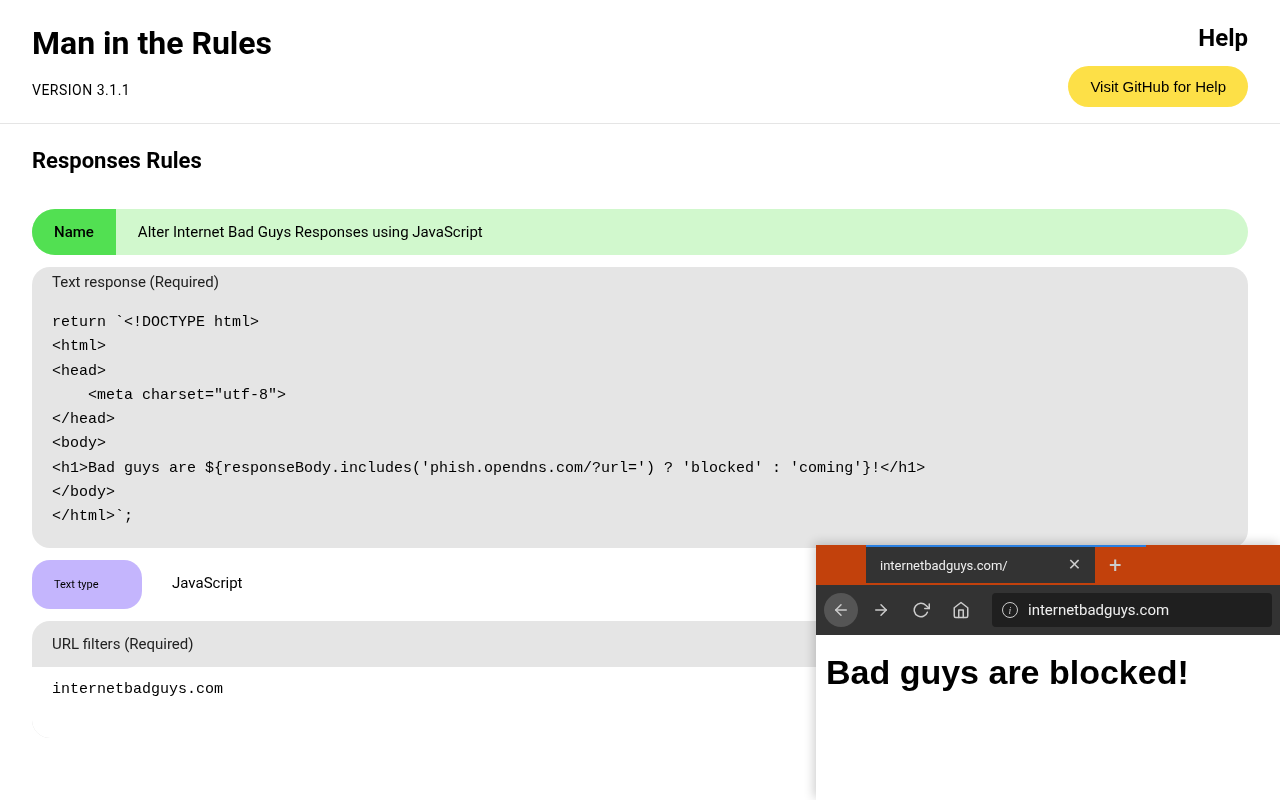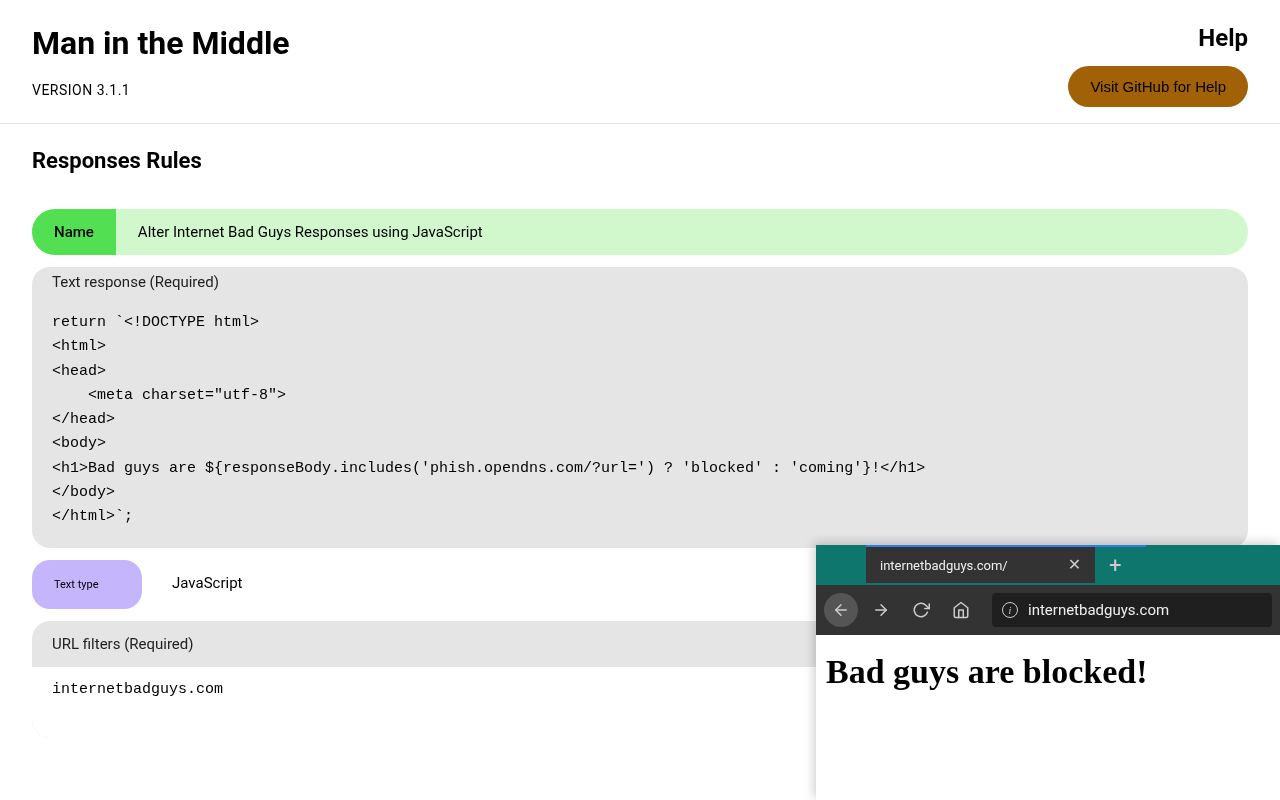--- a/index.html
+++ b/index.html
@@ -32,21 +32,21 @@
   }
   .header-right {
     text-align: right;
   }
   .help-text {
     font-size: 24px;
     font-weight: 700;
     margin-bottom: 14px;
   }
   .github-btn {
-    background: #a16207;
+    background: #fde047;
     border: none;
     border-radius: 22px;
     padding: 12px 22px;
     font-size: 15px;
     cursor: pointer;
     color: #000;
   }
   .content {
     padding: 24px 32px;
   }
@@ -137,21 +137,21 @@
     left: 816px;
     top: 545px;
     width: 464px;
     height: 255px;
     background: #fff;
     box-shadow: -2px -2px 10px rgba(0,0,0,0.2);
     display: flex;
     flex-direction: column;
   }
   .browser-tabs {
-    background: #0f766e;
+    background: #c2410c;
     height: 40px;
     display: flex;
     align-items: center;
     position: relative;
   }
   .tab-accent {
     position: absolute;
     top: 0;
     left: 50px;
     width: 280px;
@@ -228,32 +228,32 @@
     color: #ccc;
     font-style: italic;
     font-family: serif;
   }
   .browser-page {
     flex: 1;
     background: #fff;
     padding: 18px 10px;
   }
   .page-h1 {
-    font-family: Liberation Serif, serif;
+    font-family: Liberation Sans, sans-serif;
     font-size: 34px;
     font-weight: 700;
   }
   svg { display: block; }
 </style>
 </head>
 <body>
 
 <div class="header">
   <div class="header-left">
-    <div class="app-title">Man in the Middle</div>
+    <div class="app-title">Man in the Rules</div>
     <div class="version">VERSION 3.1.1</div>
   </div>
   <div class="header-right">
     <div class="help-text">Help</div>
     <button class="github-btn">Visit GitHub for Help</button>
   </div>
 </div>
 
 <div class="content">
   <div class="section-title">Responses Rules</div>

